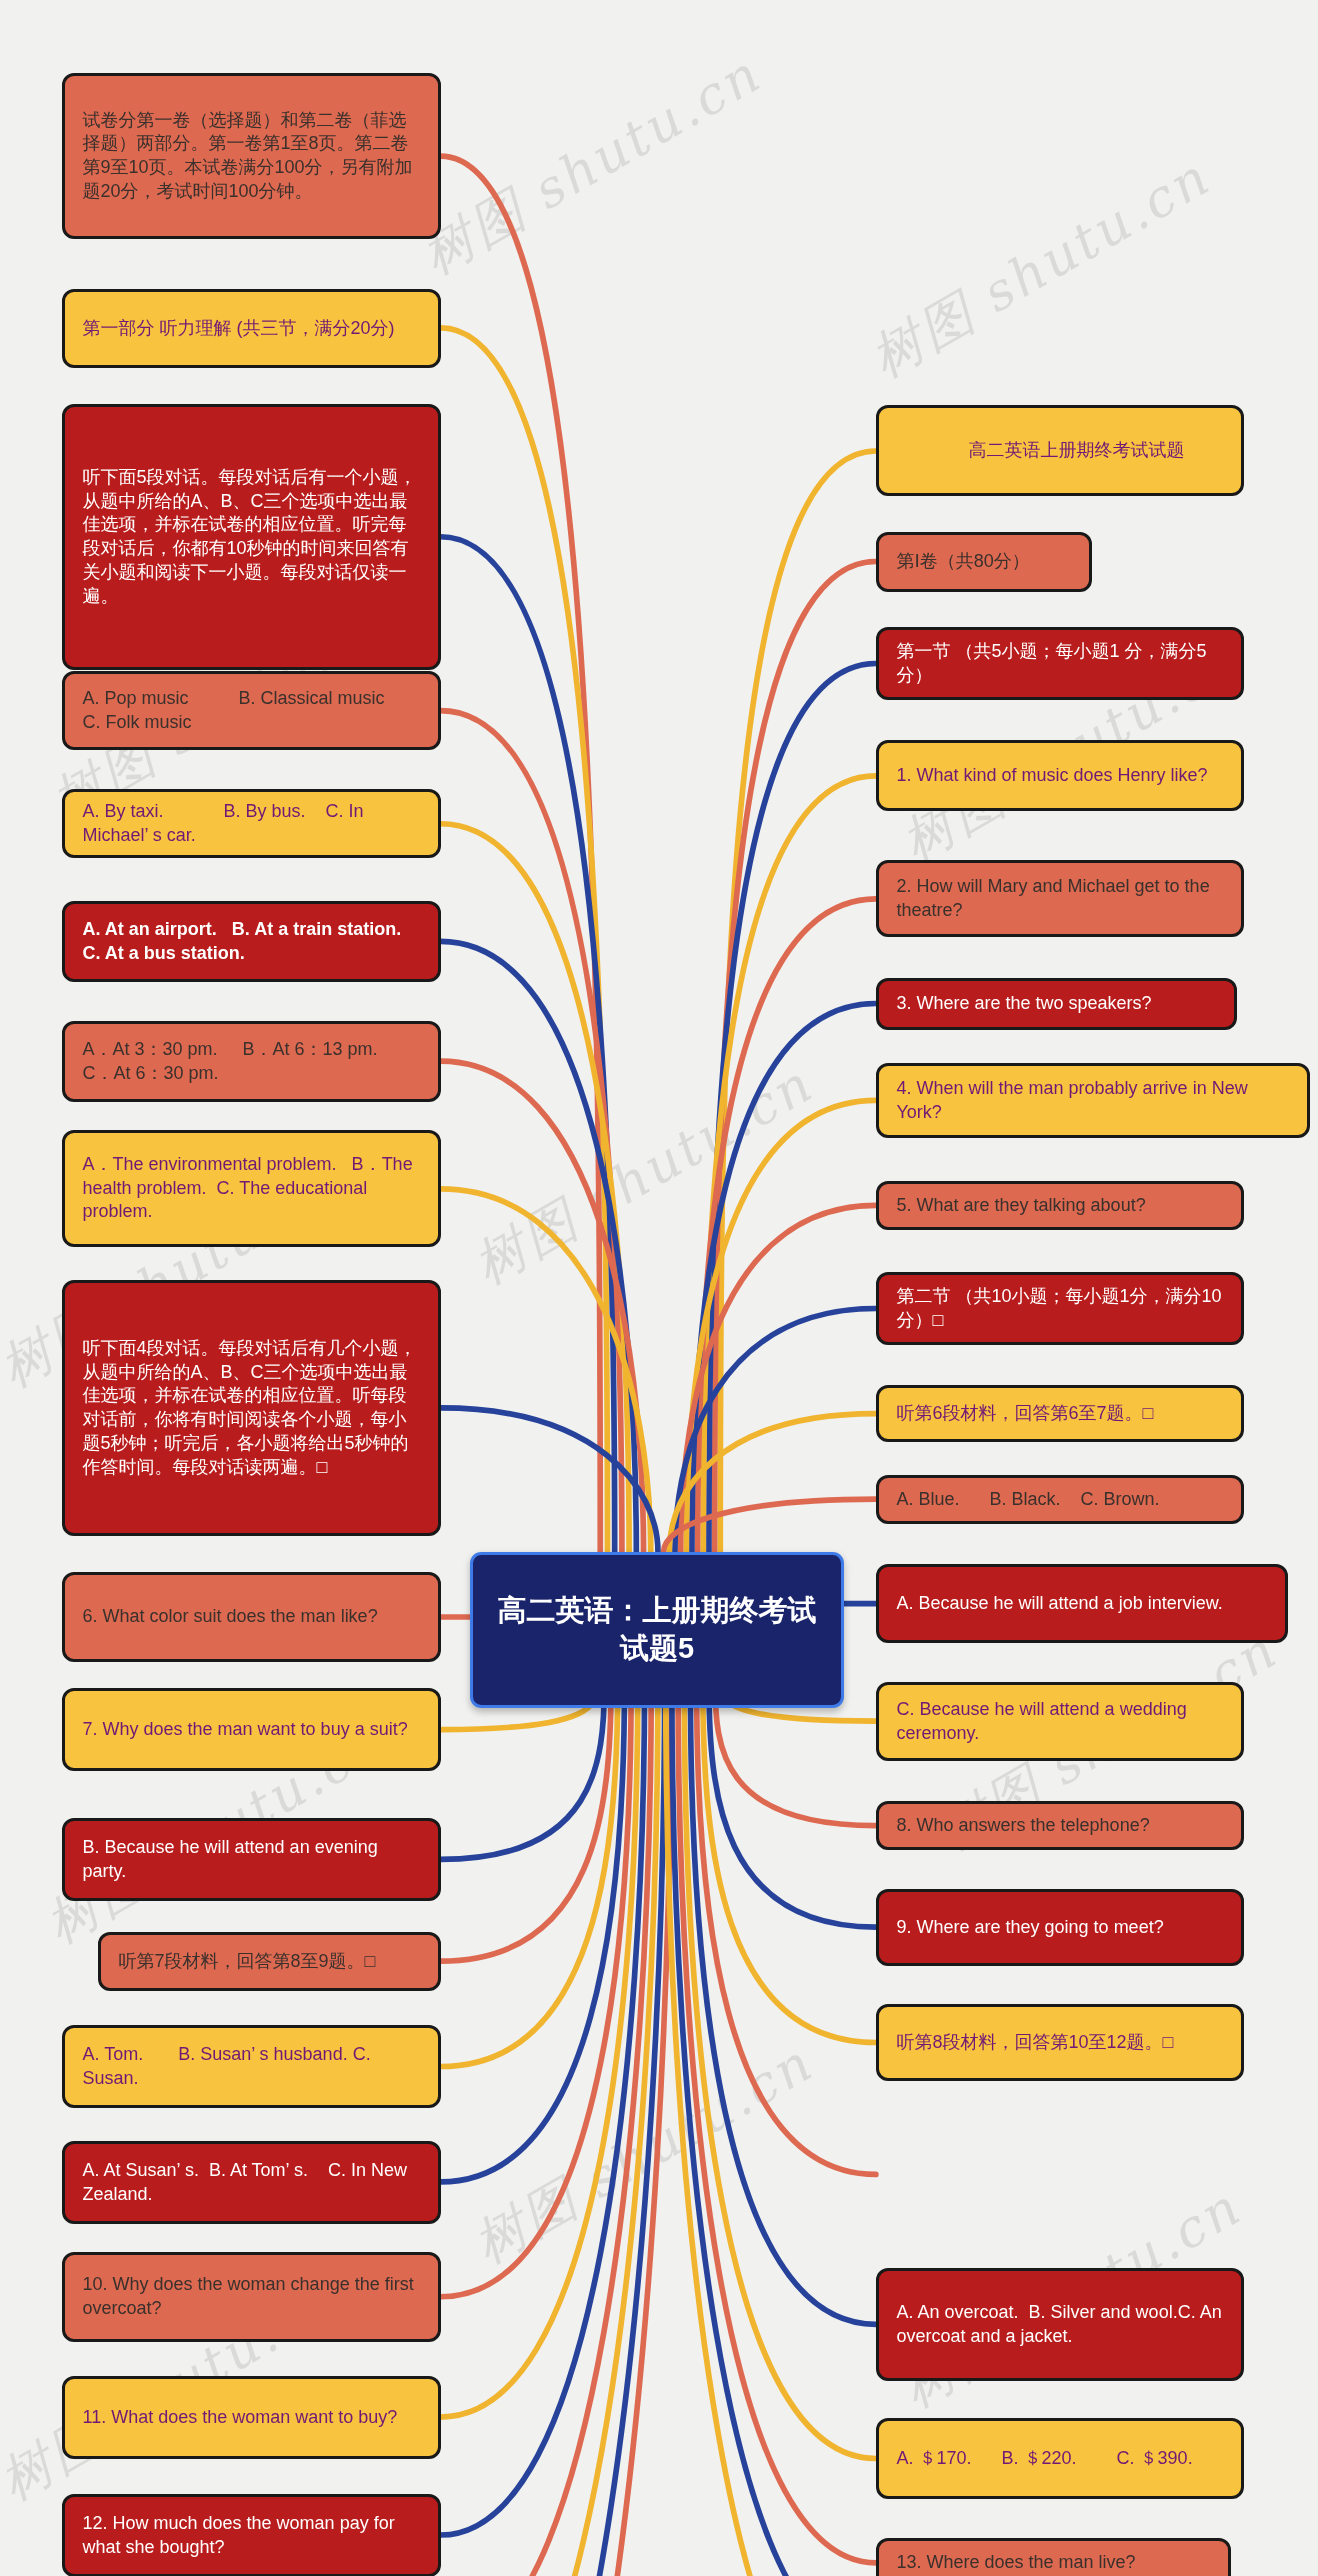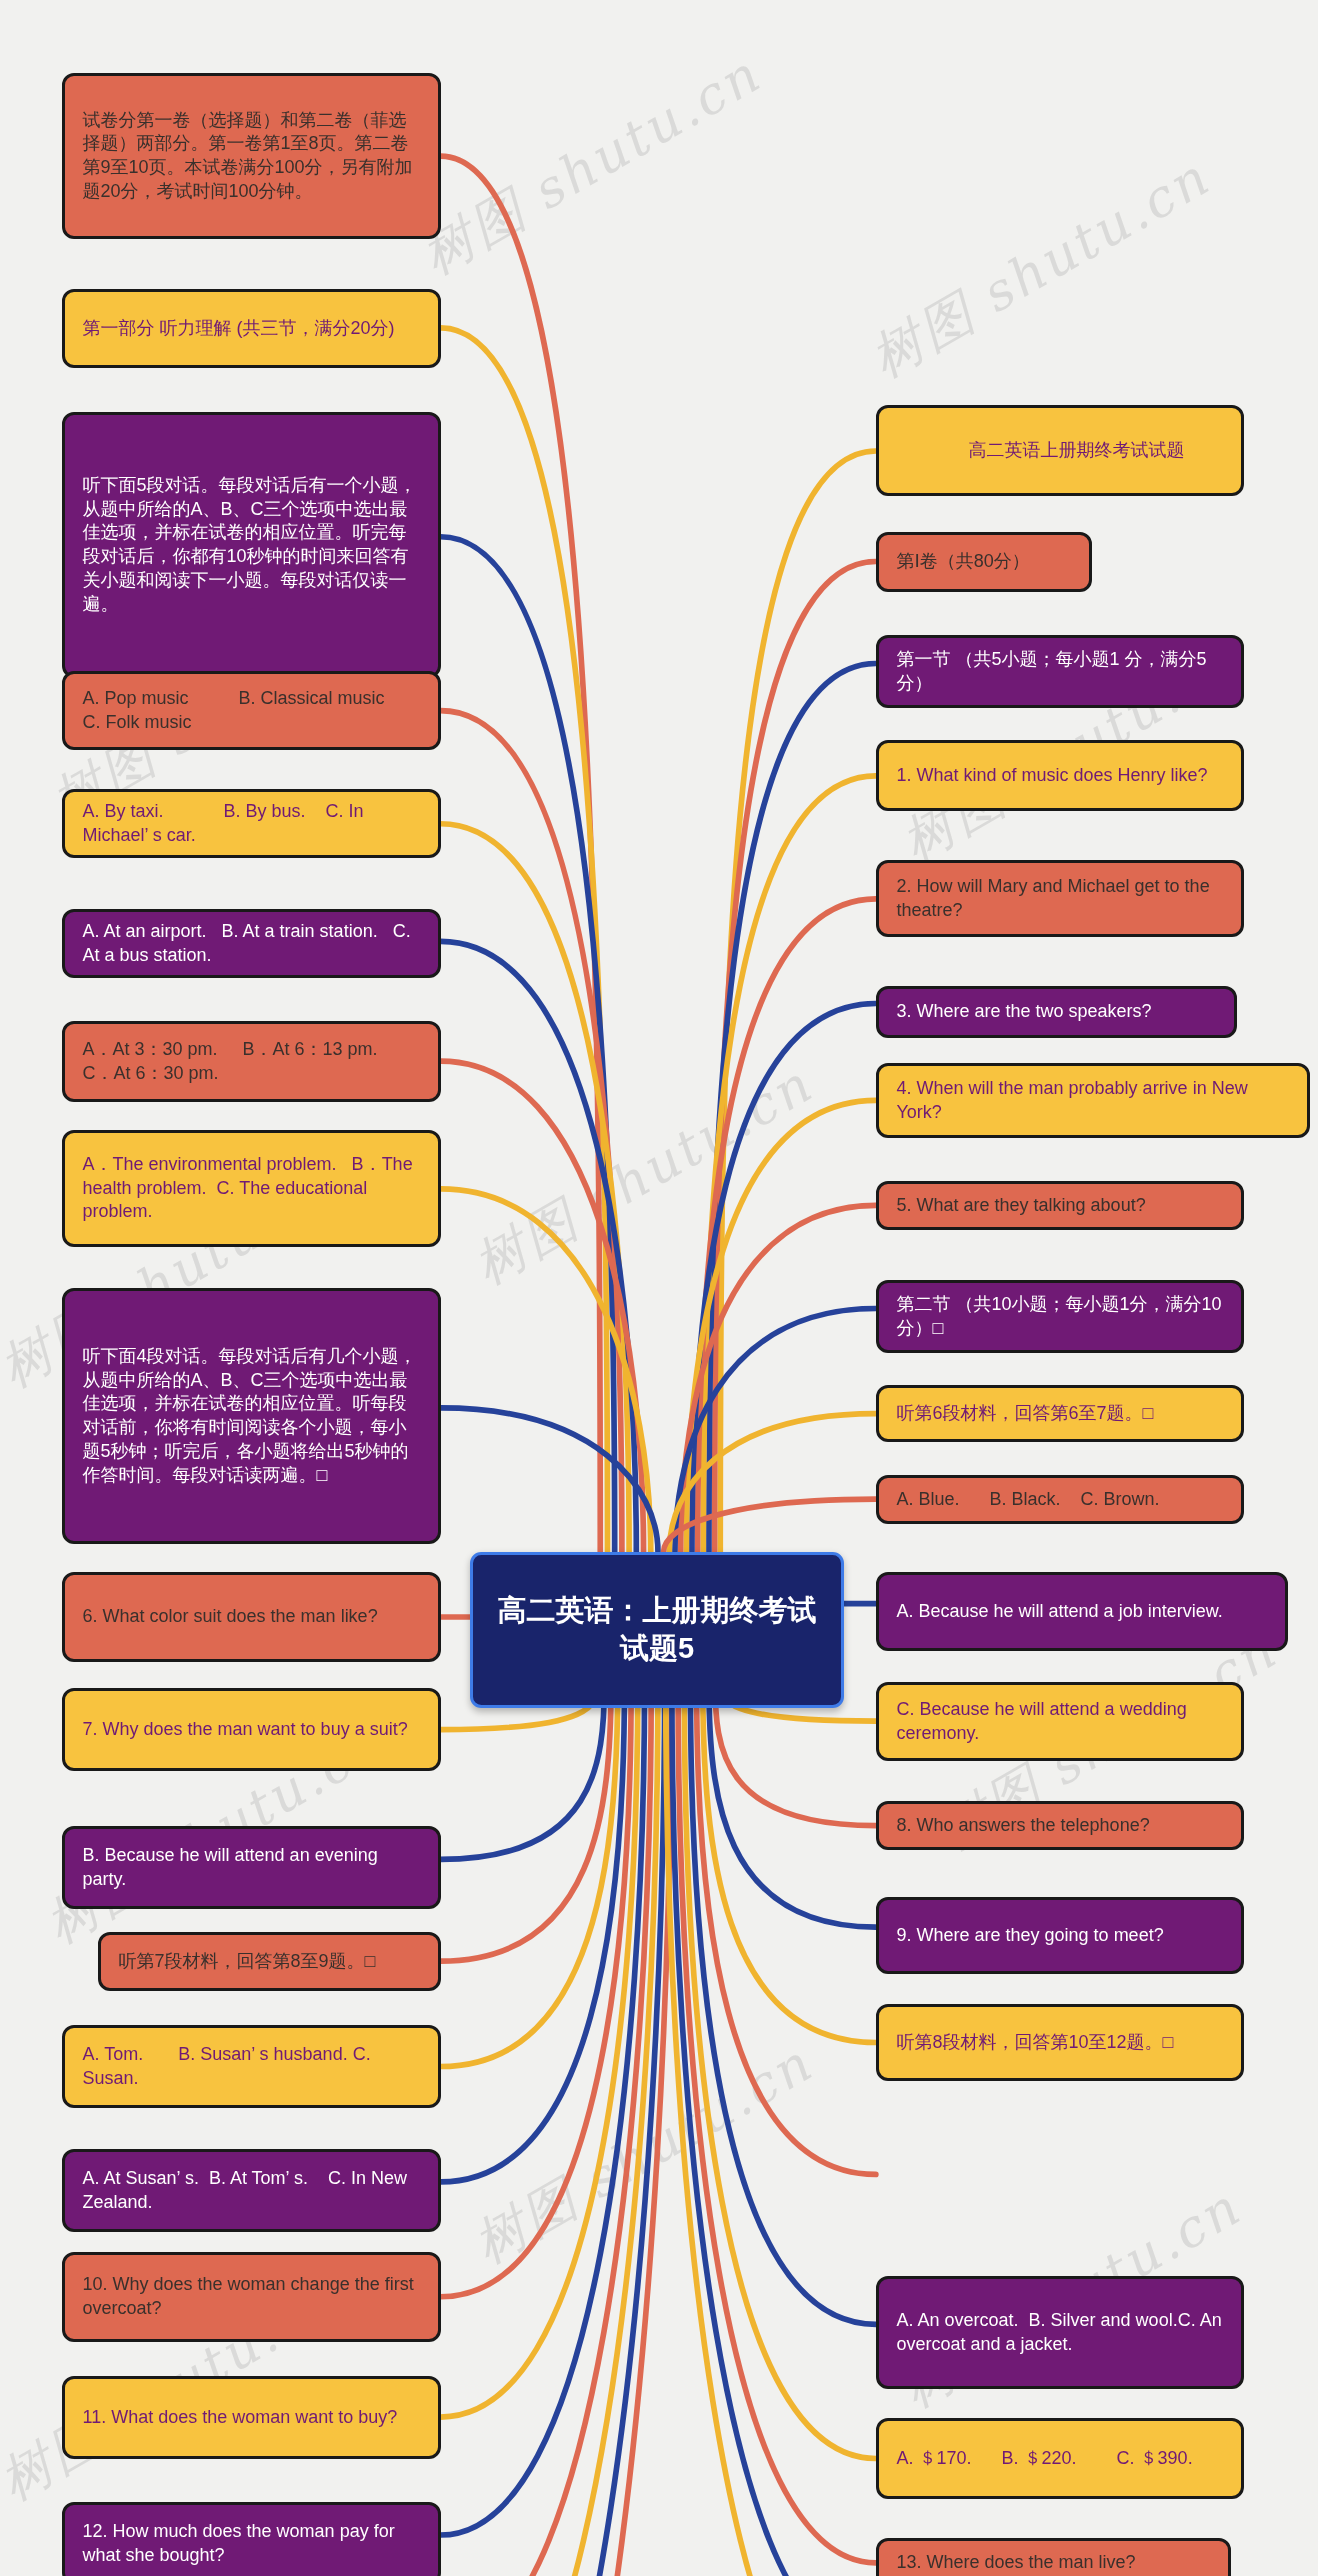--- a/index.html
+++ b/index.html
@@ -18,21 +18,21 @@
   #nodes{position:absolute;left:0;top:0;width:1319px;height:3181px;z-index:2;}
   .node{
     position:absolute;box-sizing:border-box;
     border:3.1px solid #191919;border-radius:12px;
     display:flex;align-items:center;
     font-size:18px;line-height:1.32;
     padding:9.3px 17.5px;white-space:pre-wrap;overflow:hidden;
   }
   .node.red{background:#de6951;color:#3a302c;}
   .node.yellow{background:#f8c33f;color:#701a75;}
-  .node.blue{background:#701a75;color:#ffffff;margin-top:8px;}
+  .node.blue{background:#b91c1c;color:#ffffff;}
   .center-node{
     position:absolute;box-sizing:border-box;z-index:3;
     left:470px;top:1552px;width:374px;height:156px;
     background:#19246b;border:3.6px solid #3e7be8;border-radius:11.3px;
     color:#ffffff;display:flex;align-items:center;justify-content:center;
     text-align:center;font-size:29px;font-weight:600;line-height:1.3;
     box-shadow:0 3.1px 7.2px rgba(0,0,0,0.25);
     white-space:pre-wrap;padding:5.2px 15.5px;
   }
 </style>
@@ -103,21 +103,21 @@
 <div id="nodes">
   <div class="center-node">
     <span>高二英语：上册期终考试
 试题5</span>
   </div>
 <div class="node red" style="left: 62px; top: 73px; width: 379px; height: 166px;"><span>试卷分第一卷（选择题）和第二卷（菲选择题）两部分。第一卷第1至8页。第二卷第9至10页。本试卷满分100分，另有附加题20分，考试时间100分钟。</span></div>
     <div class="node yellow" style="left: 62px; top: 289px; width: 379px; height: 79px;"><span>第一部分 听力理解 (共三节，满分20分)</span></div>
     <div class="node blue" style="left: 62px; top: 404px; width: 379px; height: 266px;"><span>听下面5段对话。每段对话后有一个小题，从题中所给的A、B、C三个选项中选出最佳选项，并标在试卷的相应位置。听完每段对话后，你都有10秒钟的时间来回答有关小题和阅读下一小题。每段对话仅读一遍。</span></div>
     <div class="node red" style="left: 62px; top: 671px; width: 379px; height: 79px;"><span>A. Pop music          B. Classical music      C. Folk music</span></div>
     <div class="node yellow" style="left: 62px; top: 789px; width: 379px; height: 69px;"><span>A. By taxi.            B. By bus.    C. In Michael’ s car.</span></div>
-    <div class="node blue" style="left: 62px; top: 901px; width: 379px; height: 69px;"><span>A. At an airport.   B. At a train station.   C. At a bus station.</span></div>
+    <div class="node blue" style="left: 62px; top: 901px; width: 379px; height: 81px; font-weight: bold;"><span>A. At an airport.   B. At a train station.   C. At a bus station.</span></div>
     <div class="node red" style="left: 62px; top: 1021px; width: 379px; height: 81px;"><span>A．At 3：30 pm.     B．At 6：13 pm.      C．At 6：30 pm.</span></div>
     <div class="node yellow" style="left: 62px; top: 1130px; width: 379px; height: 117px;"><span>A．The environmental problem.   B．The health problem.  C. The educational problem.</span></div>
     <div class="node blue" style="left: 62px; top: 1280px; width: 379px; height: 256px;"><span>听下面4段对话。每段对话后有几个小题，从题中所给的A、B、C三个选项中选出最佳选项，并标在试卷的相应位置。听每段对话前，你将有时间阅读各个小题，每小题5秒钟；听完后，各小题将给出5秒钟的作答时间。每段对话读两遍。□</span></div>
     <div class="node red" style="left: 62px; top: 1572px; width: 379px; height: 90px;"><span>6. What color suit does the man like?</span></div>
     <div class="node yellow" style="left: 62px; top: 1688px; width: 379px; height: 83px;"><span>7. Why does the man want to buy a suit?</span></div>
     <div class="node blue" style="left: 62px; top: 1818px; width: 379px; height: 83px;"><span>B. Because he will attend an evening party.</span></div>
     <div class="node red" style="left: 98px; top: 1932px; width: 343px; height: 59px;"><span>听第7段材料，回答第8至9题。□</span></div>
     <div class="node blue" style="left: 62px; top: 2141px; width: 379px; height: 83px;"><span>A. At Susan’ s.  B. At Tom’ s.    C. In New Zealand.</span></div>
     <div class="node yellow" style="left: 62px; top: 2025px; width: 379px; height: 83px;"><span>A. Tom.       B. Susan’ s husband. C. Susan.</span></div>
     <div class="node red" style="left: 62px; top: 2252px; width: 379px; height: 90px;"><span>10. Why does the woman change the first overcoat?</span></div>

